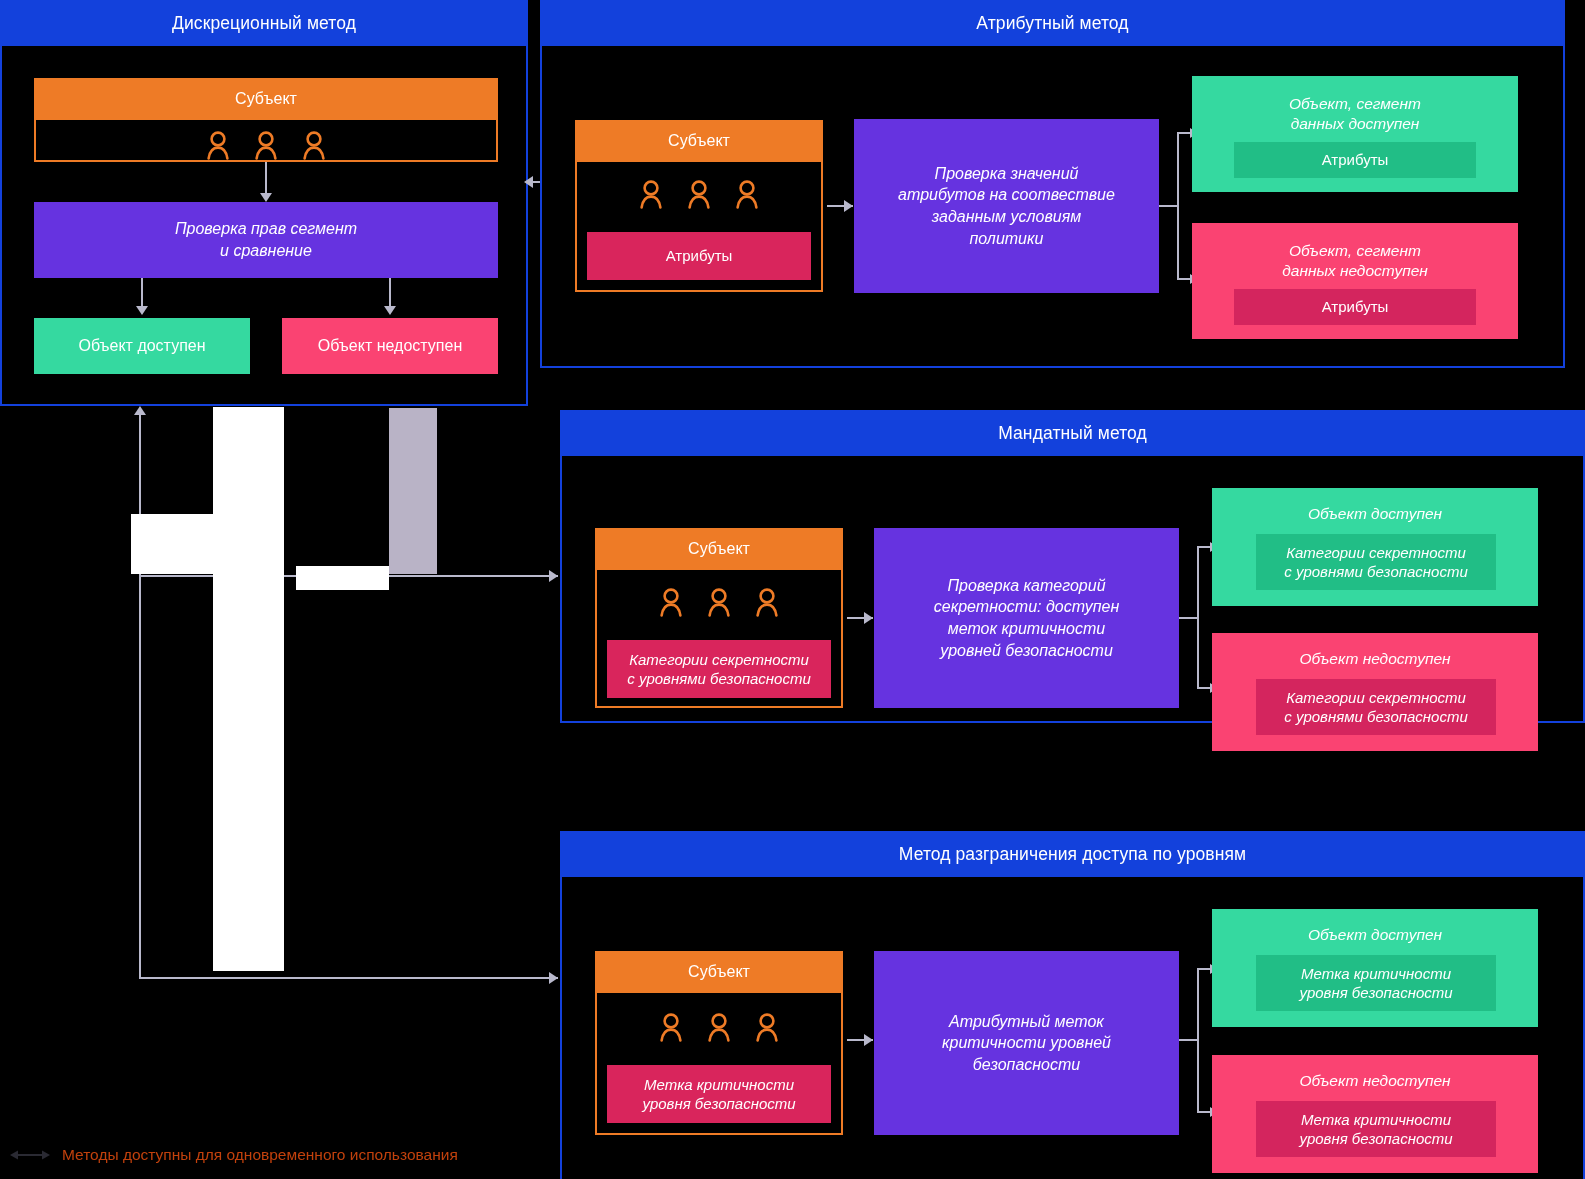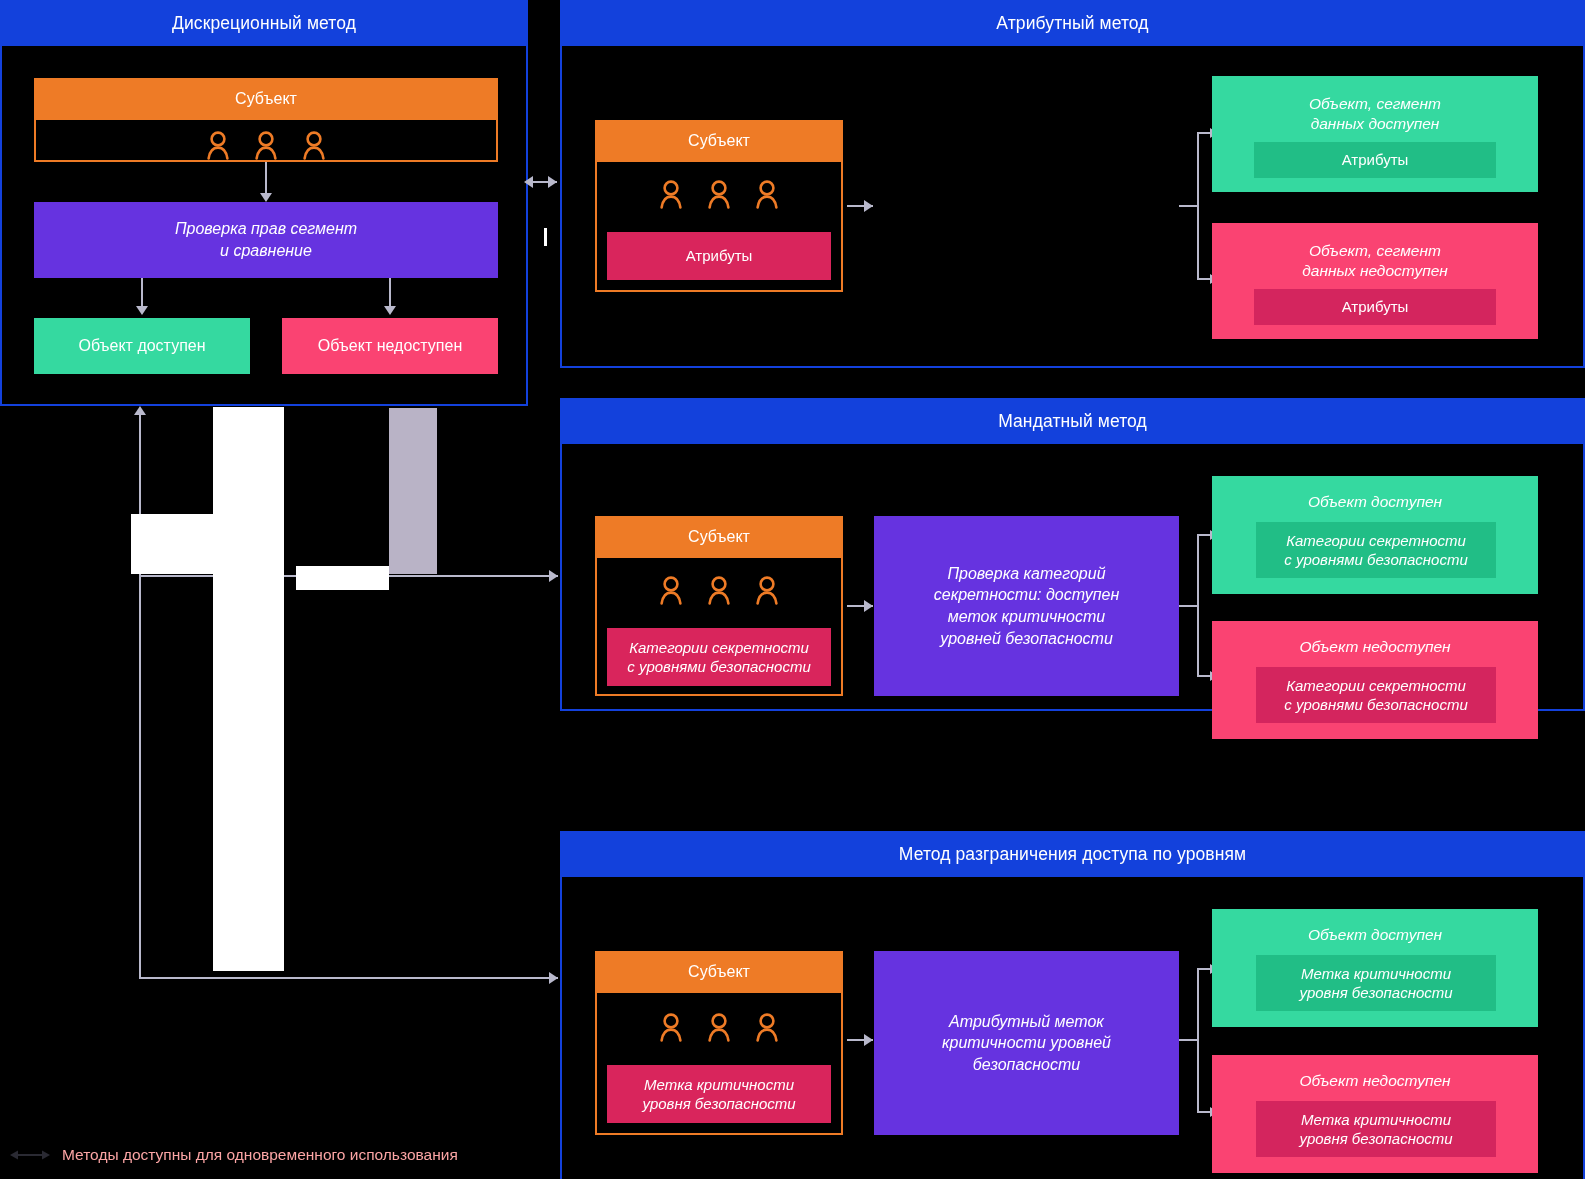--- a/index.html
+++ b/index.html
@@ -57,21 +57,21 @@
   .ah-right{border-top:6px solid transparent;border-bottom:6px solid transparent;border-left:9px solid #B9B9CC;}
   .ah-left{border-top:6px solid transparent;border-bottom:6px solid transparent;border-right:9px solid #B9B9CC;}
   .ah-right-sm{border-top:5px solid transparent;border-bottom:5px solid transparent;border-left:8px solid #B9B9CC;}
 
   
   .glitch{position:absolute;background:#fff;}
   .glitch.grey{background:#B9B3C6;}
 
   
   .legend{position:absolute;display:flex;align-items:center;gap:12px;}
-  .legend-text{font-size:15.5px;color:#fca5a5;white-space:nowrap;}
+  .legend-text{font-size:15.5px;color:#c2410c;white-space:nowrap;}
 </style>
 </head>
 <body>
 
 <div class="stage">
 
   <div class="panel" style="left:0px;top:0px;width:528px;height:406px;">
     <div class="panel-head" style="height:44px;">
       <span>Дискреционный метод</span>
     </div>
@@ -117,21 +117,21 @@
     <div class="flat pink" style="left:280px;top:316px;width:216px;height:56px;">
       <span>Объект недоступен</span>
     </div>
   </div>
 
   <div class="conn" style="left:529px;top:181px;width:28px;height:2px;"></div>
   <div class="arrow-head ah-left" style="left:524px;top:176px;"></div>
   <div class="arrow-head ah-right" style="left:548px;top:176px;"></div>
   <div class="glitch" style="left:544px;top:228px;width:3px;height:18px;"></div>
 
-  <div class="panel" style="left:560px;top:0px;width:1025px;height:368px;">
+  <div class="panel" style="left:540px;top:0px;width:1025px;height:368px;">
     <div class="panel-head" style="height:44px;">
       <span>Атрибутный метод</span>
     </div>
 
     <div class="subject" style="left:33px;top:118px;width:248px;height:172px;">
       <div class="subject-head" style="height:42px;">
         <span>Субъект</span>
       </div>
       <div class="people" style="top:52px;height:40px;">
         <svg width="26" height="30" viewBox="0 0 26 30">
@@ -148,20 +148,28 @@
         </svg>
       </div>
       <div class="chip pinkdark" style="left:10px;top:110px;width:224px;height:48px;">
         <span>Атрибуты</span>
       </div>
     </div>
 
     <div class="conn" style="left:285px;top:203px;width:26px;height:2px;"></div>
     <div class="arrow-head ah-right" style="left:302px;top:198px;"></div>
 
+    <div class="proc" style="left:312px;top:117px;width:305px;height:174px;">
+      <span>
+        <span class="lbl">Проверка значений</span>
+        <span class="lbl">атрибутов на соотвествие</span>
+        <span class="lbl">заданным условиям</span>
+        <span class="lbl">политики</span>
+      </span>
+    </div>
 
     <div class="conn" style="left:617px;top:203px;width:20px;height:2px;"></div>
     <div class="conn" style="left:635px;top:130px;width:2px;height:148px;"></div>
     <div class="conn" style="left:635px;top:130px;width:20px;height:2px;"></div>
     <div class="arrow-head ah-right-sm" style="left:648px;top:126px;"></div>
     <div class="conn" style="left:635px;top:276px;width:20px;height:2px;"></div>
     <div class="arrow-head ah-right-sm" style="left:648px;top:272px;"></div>
 
     <div class="res green" style="left:650px;top:74px;width:326px;height:116px;">
       <div class="res-title" style="top:18px;">
@@ -177,21 +185,21 @@
       <div class="res-title" style="top:18px;">
         <span class="lbl">Объект, сегмент</span>
         <span class="lbl">данных недоступен</span>
       </div>
       <div class="chip pink" style="left:42px;top:66px;width:242px;height:36px;">
         <span>Атрибуты</span>
       </div>
     </div>
   </div>
 
-  <div class="panel" style="left:560px;top:398px;width:1025px;height:313px;">
+  <div class="panel" style="left:560px;top:410px;width:1025px;height:313px;">
     <div class="panel-head" style="height:44px;">
       <span>Мандатный метод</span>
     </div>
 
     <div class="subject" style="left:33px;top:116px;width:248px;height:180px;">
       <div class="subject-head" style="height:42px;">
         <span>Субъект</span>
       </div>
       <div class="people" style="top:52px;height:40px;">
         <svg width="26" height="30" viewBox="0 0 26 30">

